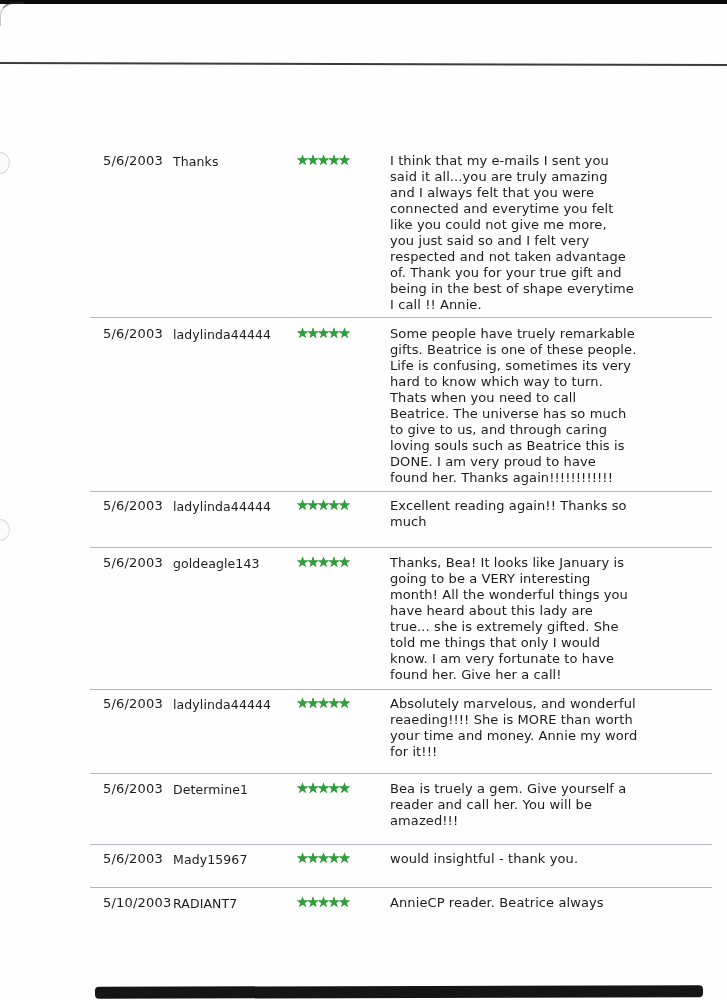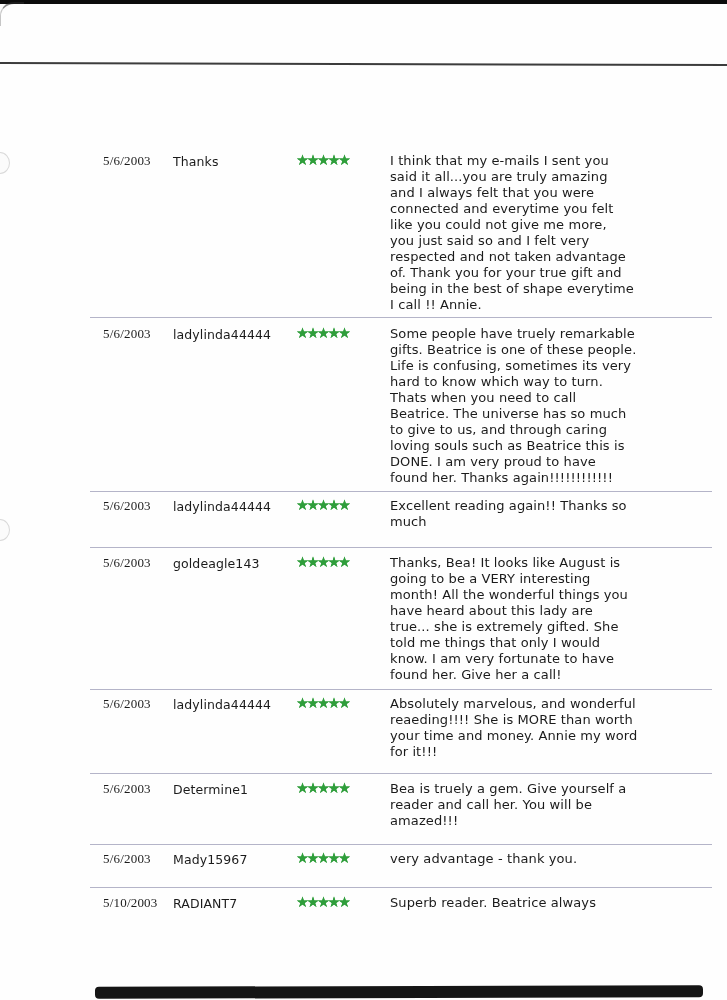--- a/index.html
+++ b/index.html
@@ -18,21 +18,21 @@
   .bottom-bar { position:absolute; top:986px; left:95px; width:608px; height:12px; background:#151515;
                 border-radius:4px; transform:rotate(-0.15deg); }
   .hole-arc { position:absolute; left:-10px; width:20px; height:22px; border:1px solid #d9d9d9;
               border-radius:50%; background:#fbfbfb; }
   .hole-1 { top:152px; }
   .hole-2 { top:519px; }
 
   
   .sep { position:absolute; left:90px; width:622px; height:1px; background:#b4b4c8; }
   .row { position:absolute; left:0; width:727px; }
-  .c-date  { position:absolute; left:103px; top:0; font-size:13px; letter-spacing:.2px;font-family:Liberation Serif, serif; }
+  .c-date  { position:absolute; left:103px; top:0; font-size:13px; letter-spacing:.2px; }
   .c-user  { position:absolute; left:173px; top:1px; font-size:12.5px; letter-spacing:.1px; }
   .c-stars { position:absolute; left:296px; top:-1px; font-size:14.5px; letter-spacing:-2.5px;
              color:#2f9e3b; text-shadow:0 0 .4px #2f9e3b; }
   .c-text  { position:absolute; left:390px; top:0; width:322px; font-size:13px; line-height:16px;
              letter-spacing:.1px; white-space:pre-line; }
 </style>
 </head>
 <body>
 
 <div class="sheet">
@@ -88,21 +88,21 @@
     <span class="c-user">ladylinda44444</span>
     <span class="c-stars">★★★★★</span>
     <span class="c-text">Excellent reading again!! Thanks so
 much</span>
   </div>
 
   <div class="row" style="top:555px">
     <span class="c-date">5/6/2003</span>
     <span class="c-user">goldeagle143</span>
     <span class="c-stars">★★★★★</span>
-    <span class="c-text">Thanks, Bea! It looks like August is
+    <span class="c-text">Thanks, Bea! It looks like January is
 going to be a VERY interesting
 month! All the wonderful things you
 have heard about this lady are
 true... she is extremely gifted. She
 told me things that only I would
 know. I am very fortunate to have
 found her. Give her a call!</span>
   </div>
 
   <div class="row" style="top:696px">
@@ -121,24 +121,24 @@
     <span class="c-stars">★★★★★</span>
     <span class="c-text">Bea is truely a gem. Give yourself a
 reader and call her. You will be
 amazed!!!</span>
   </div>
 
   <div class="row" style="top:851px">
     <span class="c-date">5/6/2003</span>
     <span class="c-user">Mady15967</span>
     <span class="c-stars">★★★★★</span>
-    <span class="c-text">very advantage - thank you.</span>
+    <span class="c-text">would insightful - thank you.</span>
   </div>
 
   <div class="row" style="top:895px">
     <span class="c-date">5/10/2003</span>
     <span class="c-user">RADIANT7</span>
     <span class="c-stars">★★★★★</span>
-    <span class="c-text">Superb reader. Beatrice always</span>
+    <span class="c-text">AnnieCP reader. Beatrice always</span>
   </div>
 
   <div class="bottom-bar"></div>
 </div>
 
 </body></html>

